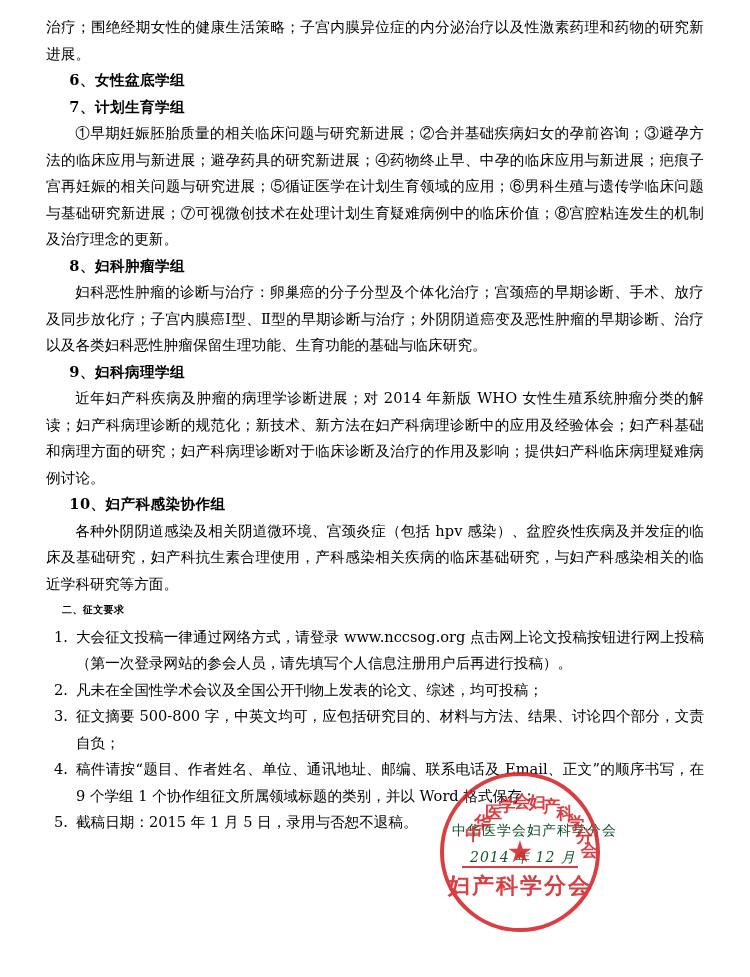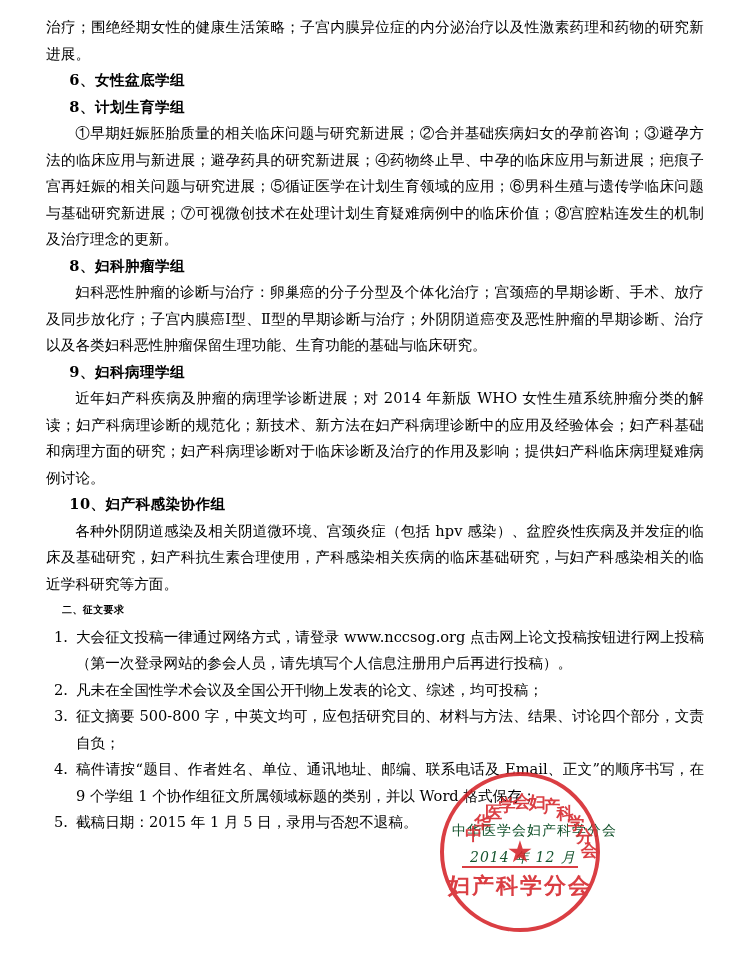--- a/index.html
+++ b/index.html
@@ -149,21 +149,21 @@
 </style>
 </head>
 <body>
 
 <div class="page">
 
   <p class="para">治疗；围绝经期女性的健康生活策略；子宫内膜异位症的内分泌治疗以及性激素药理和药物的研究新进展。</p>
 
   <p class="heading">6、女性盆底学组</p>
 
-  <p class="heading">8、计划生育学组</p>
+  <p class="heading">7、计划生育学组</p>
   <p class="para indent2">①早期妊娠胚胎质量的相关临床问题与研究新进展；②合并基础疾病妇女的孕前咨询；③避孕方法的临床应用与新进展；避孕药具的研究新进展；④药物终止早、中孕的临床应用与新进展；疤痕子宫再妊娠的相关问题与研究进展；⑤循证医学在计划生育领域的应用；⑥男科生殖与遗传学临床问题与基础研究新进展；⑦可视微创技术在处理计划生育疑难病例中的临床价值；⑧宫腔粘连发生的机制及治疗理念的更新。</p>
 
   <p class="heading">8、妇科肿瘤学组</p>
   <p class="para indent2">妇科恶性肿瘤的诊断与治疗：卵巢癌的分子分型及个体化治疗；宫颈癌的早期诊断、手术、放疗及同步放化疗；子宫内膜癌Ⅰ型、Ⅱ型的早期诊断与治疗；外阴阴道癌变及恶性肿瘤的早期诊断、治疗以及各类妇科恶性肿瘤保留生理功能、生育功能的基础与临床研究。</p>
 
   <p class="heading">9、妇科病理学组</p>
   <p class="para indent2">近年妇产科疾病及肿瘤的病理学诊断进展；对 2014 年新版 WHO 女性生殖系统肿瘤分类的解读；妇产科病理诊断的规范化；新技术、新方法在妇产科病理诊断中的应用及经验体会；妇产科基础和病理方面的研究；妇产科病理诊断对于临床诊断及治疗的作用及影响；提供妇产科临床病理疑难病例讨论。</p>
 
   <p class="heading">10、妇产科感染协作组</p>
   <p class="para indent2">各种外阴阴道感染及相关阴道微环境、宫颈炎症（包括 hpv 感染）、盆腔炎性疾病及并发症的临床及基础研究，妇产科抗生素合理使用，产科感染相关疾病的临床基础研究，与妇产科感染相关的临近学科研究等方面。</p>

